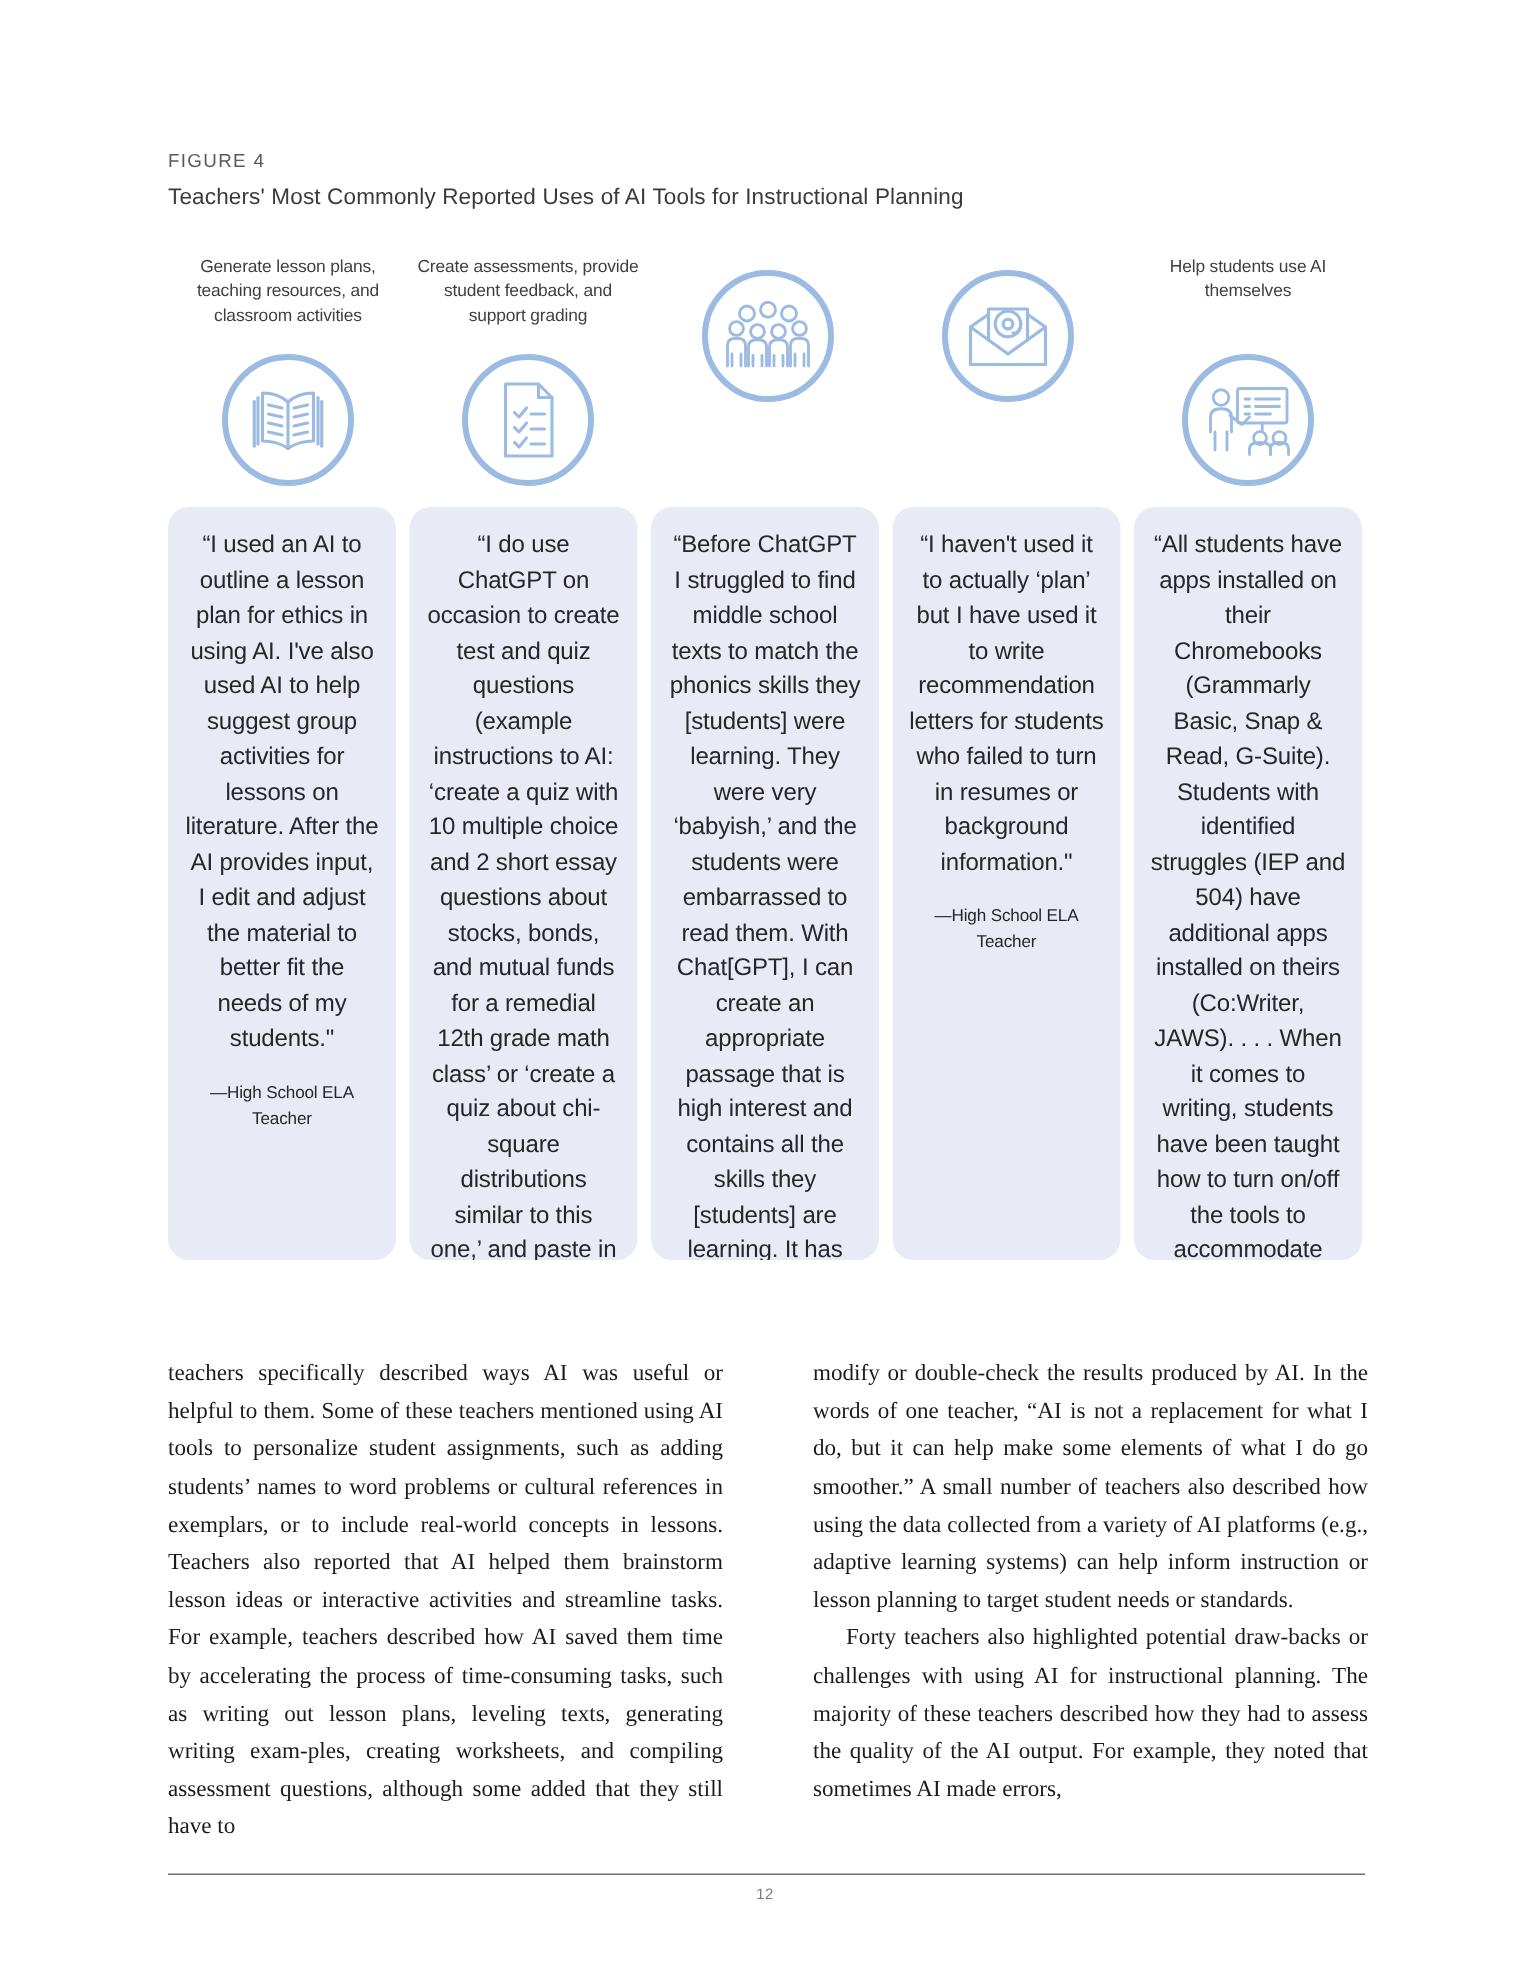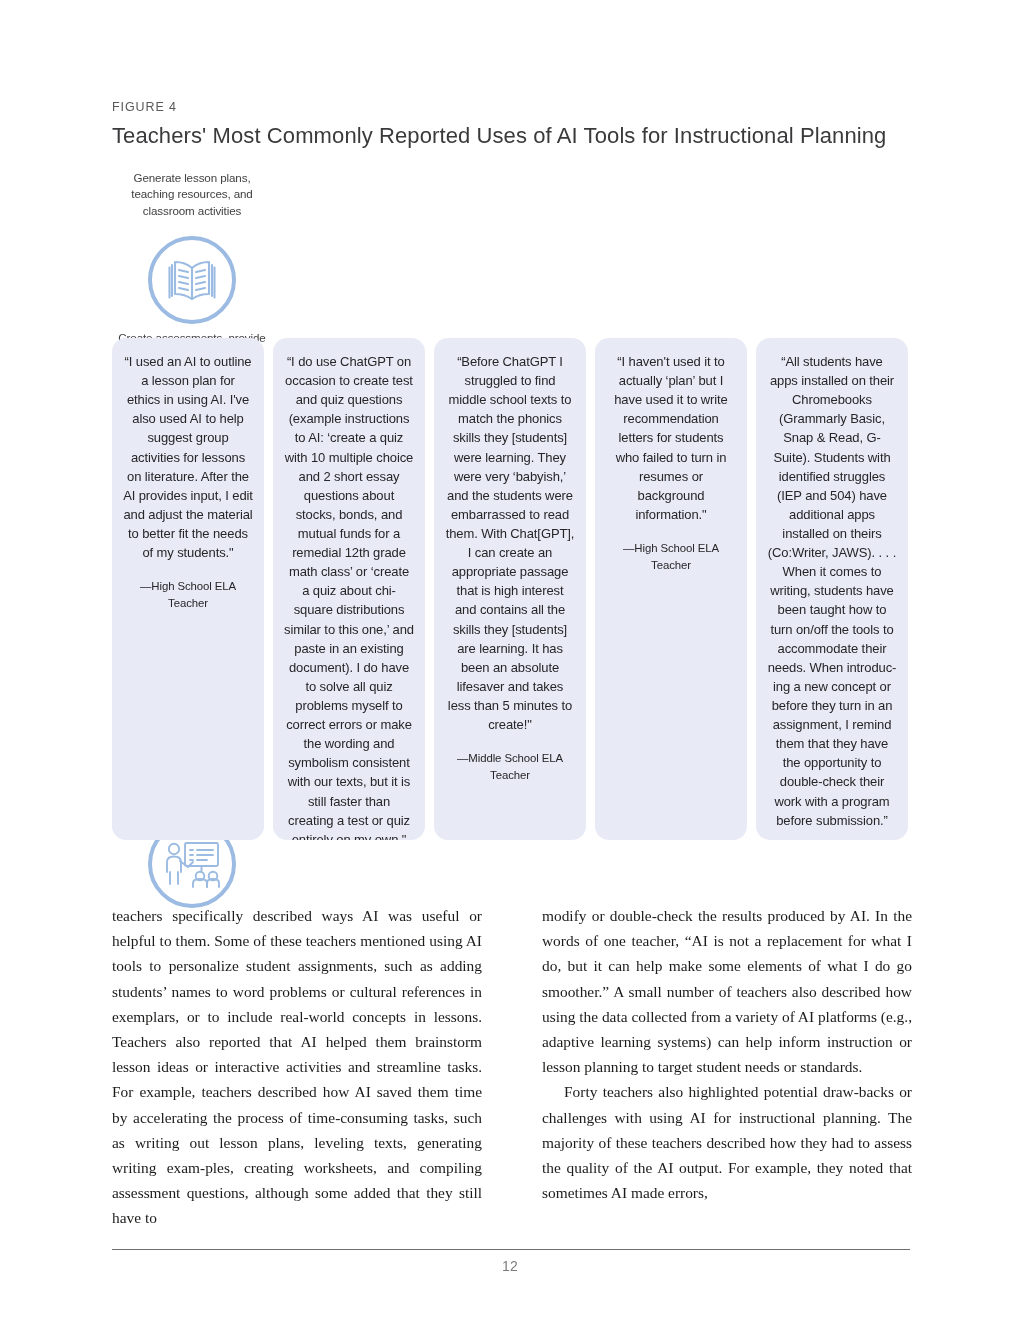--- a/index.html
+++ b/index.html
@@ -36,36 +36,36 @@
     font-family: "Liberation Sans", sans-serif;
     font-size: 12.5px;
     letter-spacing: 0.9px;
     color: #58595b;
     margin: 0 0 9px 0;
     font-weight: 400;
   }
 
   .figure-title {
     font-family: "Liberation Sans", sans-serif;
-    font-size: 22px;
+    font-size: 15px;
     font-weight: 400;
     color: #3a3a3c;
     letter-spacing: 0.1px;
     margin: 0;
     line-height: 1.2;
   }
 
   
   .columns {
     position: absolute;
     left: 112px;
     top: 170px;
     width: 800px;
     display: flex;
-    flex-direction: column;
+    flex-direction: row;
     gap: 0px;
   }
 
   .col {
     width: 160px;
     flex: 0 0 160px;
     display: flex;
     flex-direction: column;
     align-items: center;
     position: relative;
@@ -112,21 +112,21 @@
     background: #e8ebf5;
     border-radius: 14px;
     box-sizing: border-box;
     padding: 14px 11px 14px 11px;
     height: 502px;
     overflow: hidden;
   }
   .card:last-child { margin-right: 0; }
 
   .quote-text {
-    font-size: 13px;
+    font-size: 16px;
     line-height: 1.47;
     color: #262528;
     text-align: center;
     margin: 0;
     letter-spacing: -0.1px;
   }
 
   .quote-attr {
     font-size: 11.4px;
     line-height: 1.47;
@@ -174,21 +174,21 @@
     background: #6d6e71;
   }
 
   .page-number {
     position: absolute;
     left: 0;
     top: 1258px;
     width: 1020px;
     text-align: center;
     font-family: "Liberation Sans", sans-serif;
-    font-size: 14px;
+    font-size: 10px;
     color: #7b7c7e;
     letter-spacing: 0.3px;
   }
 </style>
 </head>
 <body>
 
 <div class="page">
 
   <div class="figure">
@@ -271,20 +271,21 @@
           <path d="M53 17 L41 8.5"></path>
           <path d="M15 26 L15 5 L41 5 L41 26"></path>
           <circle cx="28" cy="15" r="8.5"></circle>
           <circle cx="28" cy="15" r="3.2"></circle>
           <path d="M36.5 15 C36.5 19.5 34 21.5 31.5 21"></path>
         </svg>
       </div>
     </div>
 
     <div class="col">
+      <div class="col-header">Help students use AI themselves</div>
       <div class="icon-wrap">
         <svg width="58" height="50" viewBox="0 0 58 50" fill="none" stroke="#9cbbe2" stroke-width="1.9" stroke-linecap="round" stroke-linejoin="round">
           <rect x="22" y="4" width="33" height="23" rx="1.5"></rect>
           <path d="M27 11 L30 11"></path>
             <path d="M34 11 L50 11"></path>
           <path d="M27 16 L30 16"></path>
             <path d="M34 16 L50 16"></path>
           <path d="M27 21 L30 21"></path>
             <path d="M34 21 L44 21"></path>
           <path d="M38.5 27 L38.5 32"></path>

